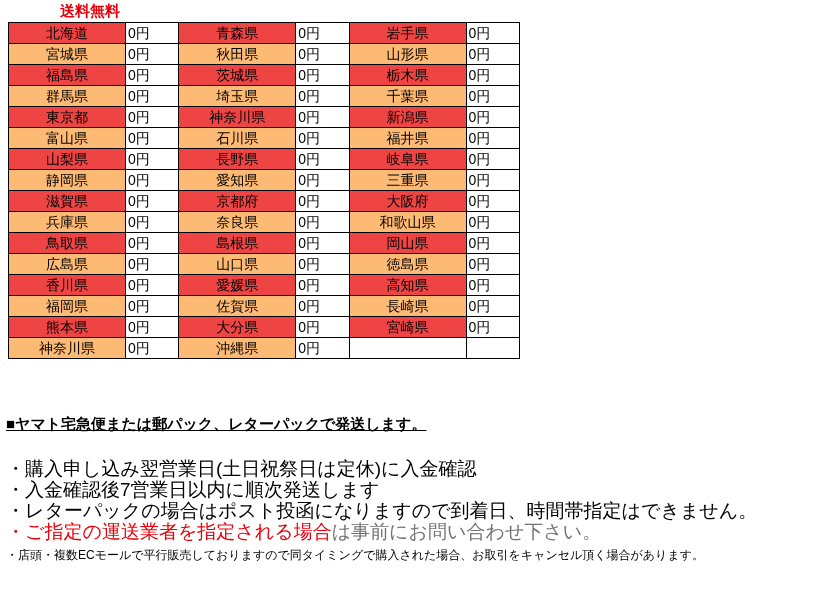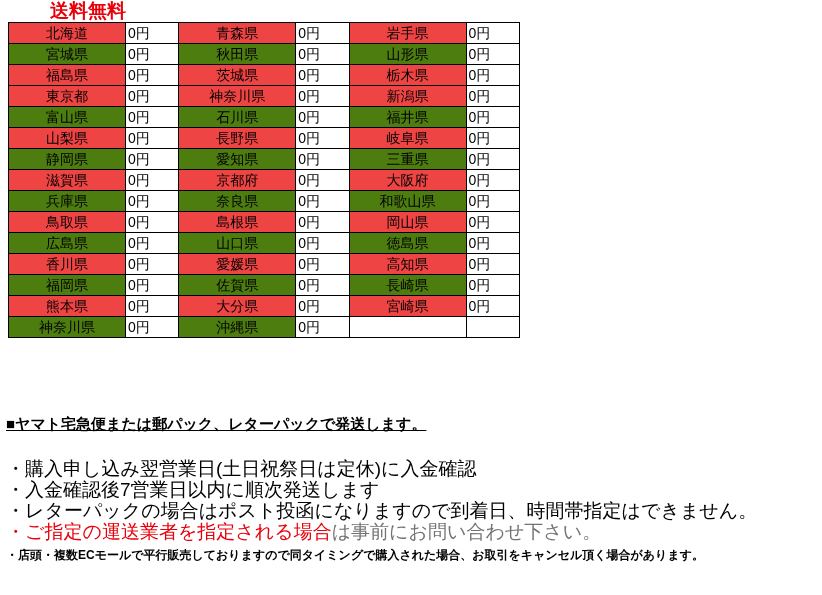--- a/index.html
+++ b/index.html
@@ -17,23 +17,23 @@
   .page {
     position: relative;
     width: 822px;
     height: 595px;
     box-sizing: border-box;
   }
 
   
   .free-shipping {
     position: absolute;
-    left: 50px;
+    left: 60px;
     top: 2px;
-    font-size: 19px;
+    font-size: 15px;
     font-weight: bold;
     color: #e8000b;
     letter-spacing: 0px;
     line-height: 18px;
     white-space: nowrap;
   }
 
   
   .fee-table {
     position: absolute;
@@ -60,21 +60,21 @@
   }
   .fee-table td.fee {
     text-align: left;
     background: #ffffff;
     width: 42px;
   }
   .fee-table tr.white td.pref {
     background: #ef4444;
   }
   .fee-table tr.gray td.pref {
-    background: #4d7c0f;
+    background: #fdba74;
   }
   .fee-table td.blank-cell {
     background: #ffffff;
   }
 
   
   .ship-method {
     position: absolute;
     left: 6px;
     top: 414px;
@@ -98,21 +98,21 @@
     letter-spacing: 0px;
   }
   .note-line.red {
     color: #e8000b;
   }
   .note-line.red .blk {
     color: #737373;
   }
   .note-small {
     font-size: 12px;
-    font-weight: bold;
+    font-weight: normal;
     line-height: 20px;
     white-space: nowrap;
     margin-top: 3px;
   }
 </style>
 </head>
 <body>
 
 <div class="page">
 
@@ -141,20 +141,28 @@
 
       <tr class="white">
         <td class="pref">福島県</td>
         <td class="fee">0円</td>
         <td class="pref">茨城県</td>
         <td class="fee">0円</td>
         <td class="pref">栃木県</td>
         <td class="fee">0円</td>
       </tr>
 
+      <tr class="gray">
+        <td class="pref">群馬県</td>
+        <td class="fee">0円</td>
+        <td class="pref">埼玉県</td>
+        <td class="fee">0円</td>
+        <td class="pref">千葉県</td>
+        <td class="fee">0円</td>
+      </tr>
 
       <tr class="white">
         <td class="pref">東京都</td>
         <td class="fee">0円</td>
         <td class="pref">神奈川県</td>
         <td class="fee">0円</td>
         <td class="pref">新潟県</td>
         <td class="fee">0円</td>
       </tr>
 

